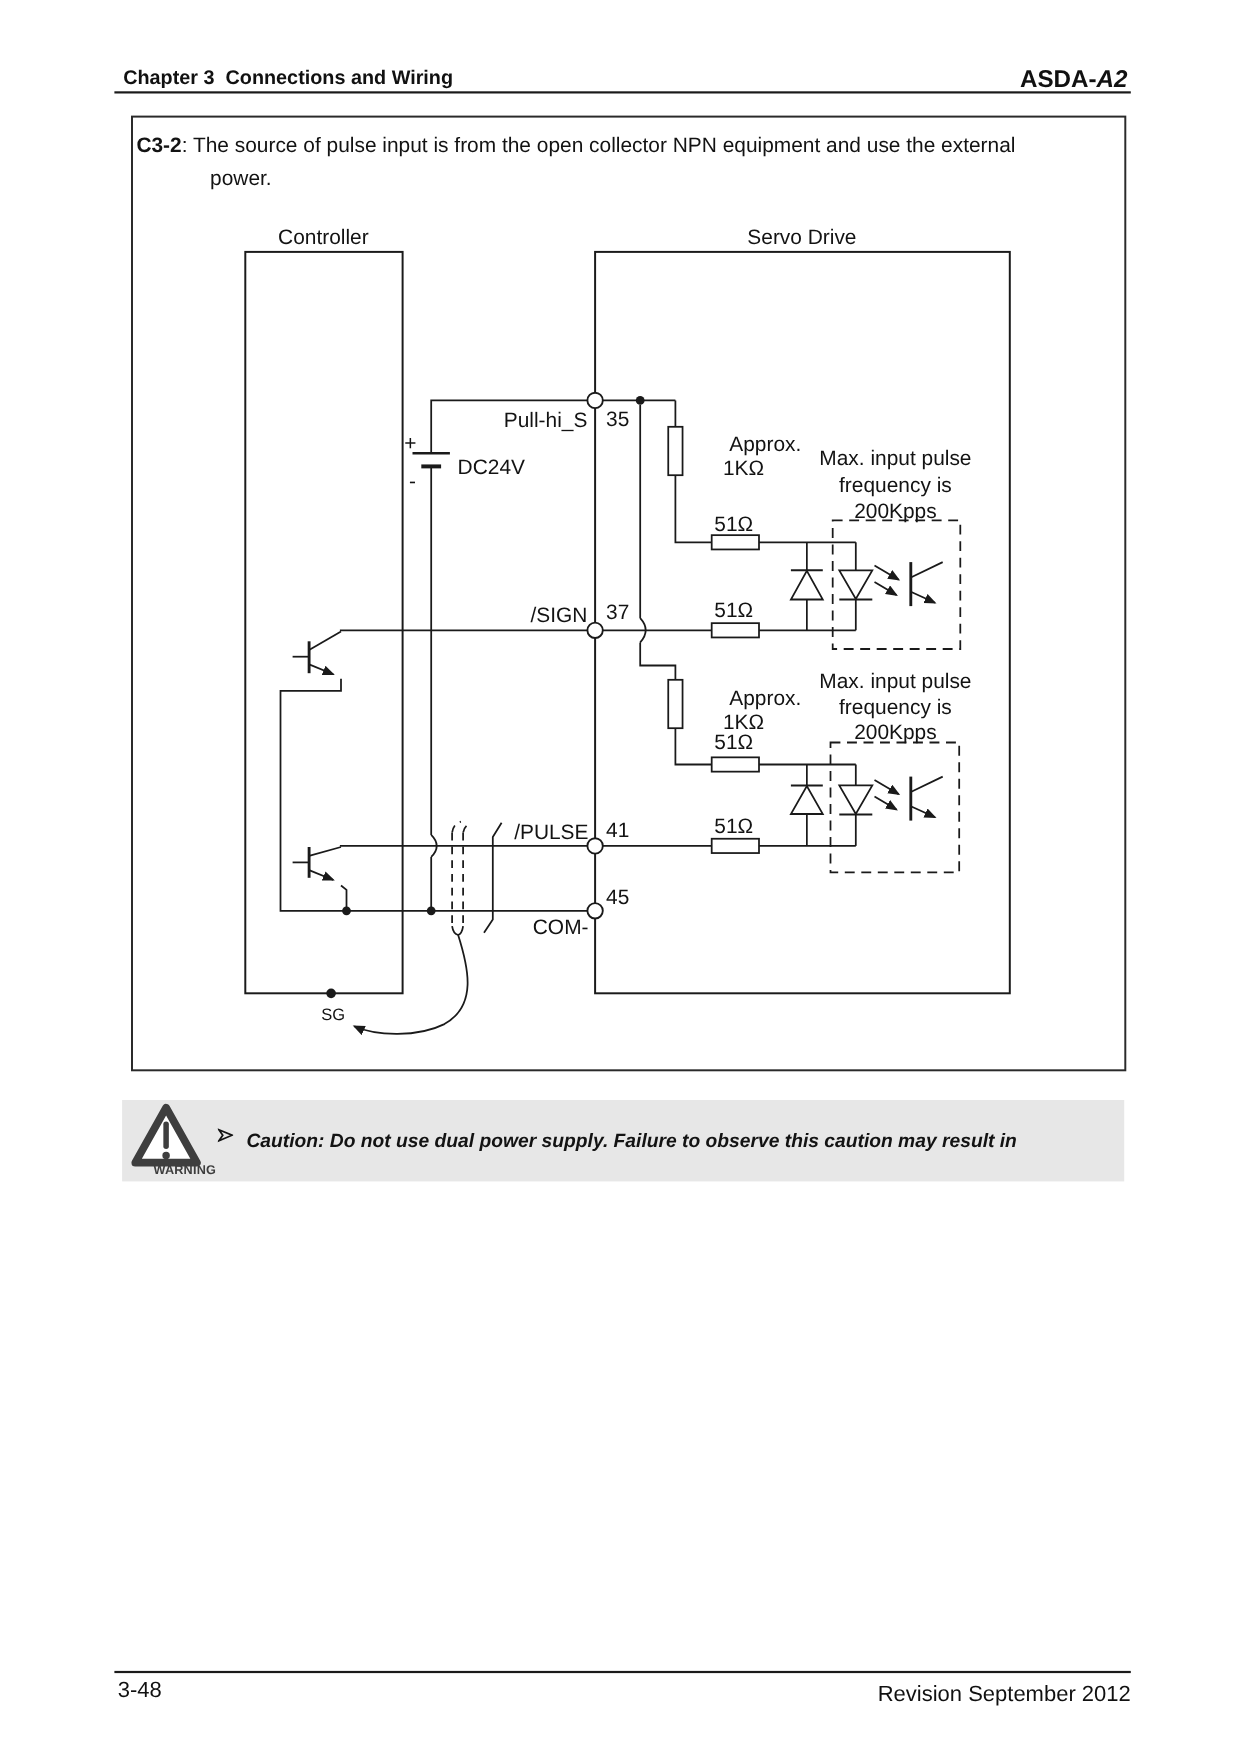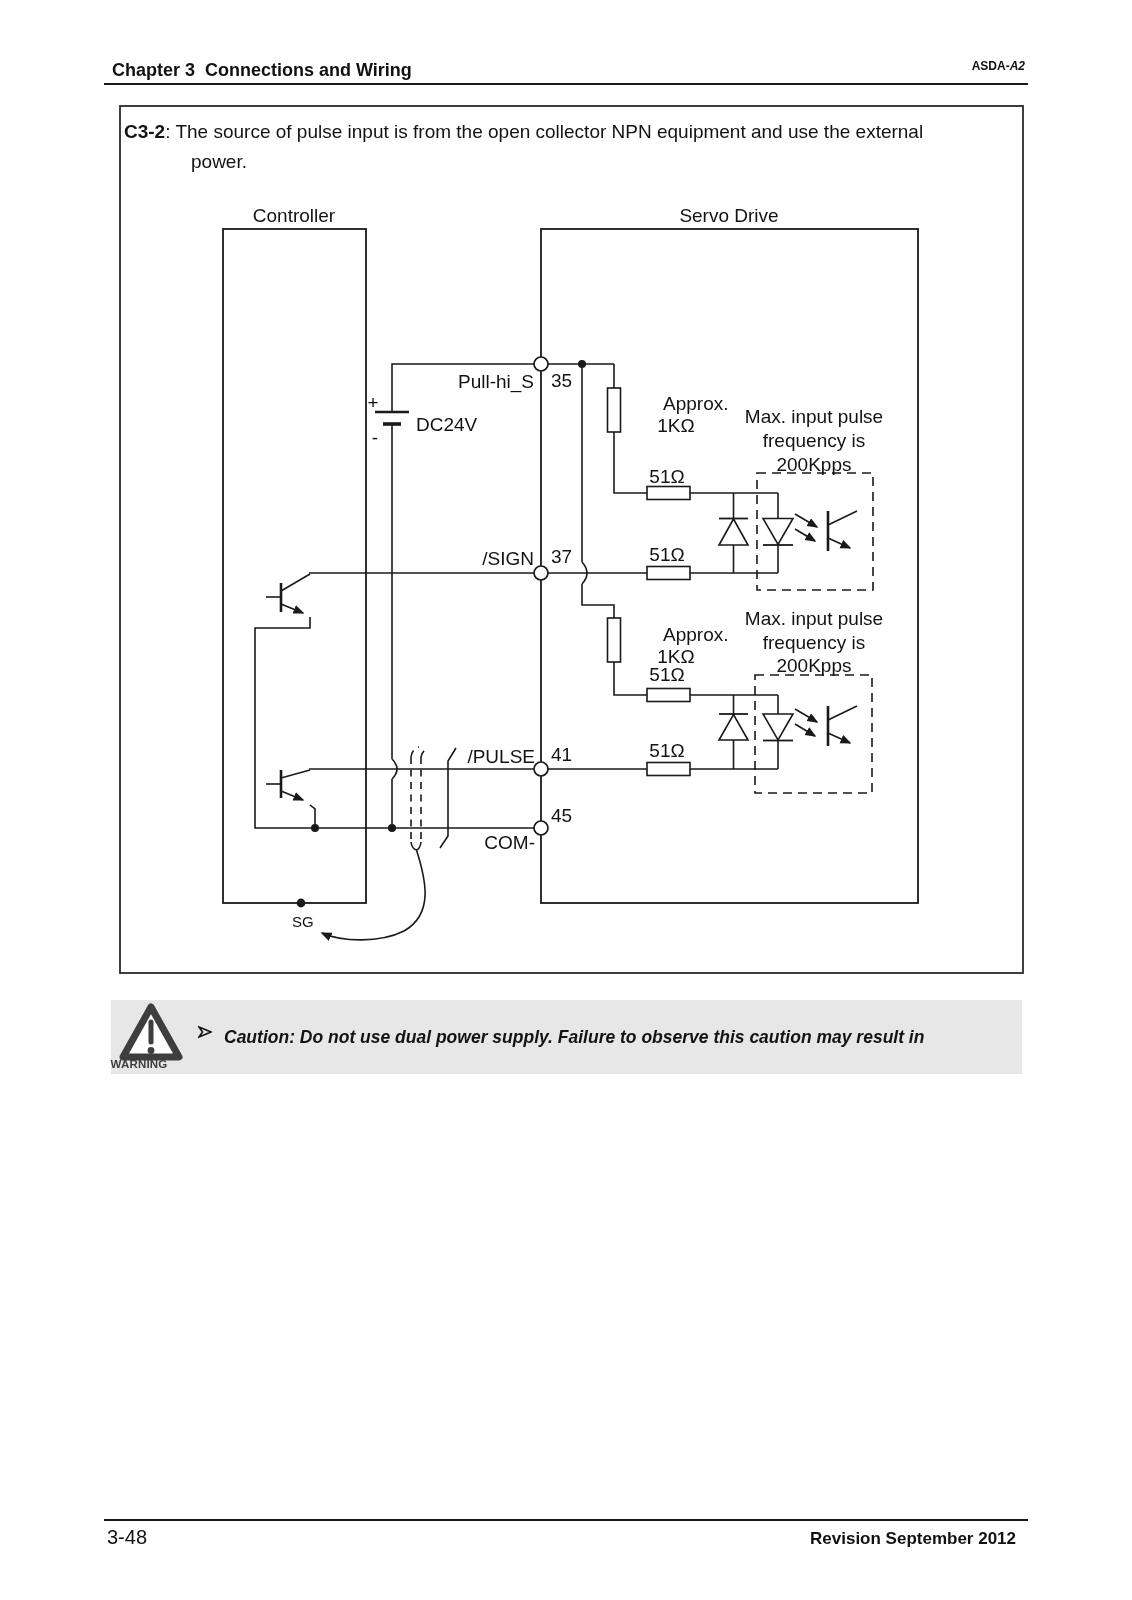--- a/index.html
+++ b/index.html
@@ -4,31 +4,31 @@
 <style>
   html,body{margin:0;padding:0;}
   body{
     width:1132px;height:1600px;position:relative;background:#ffffff;
     font-family:"Liberation Sans","DejaVu Sans",sans-serif;color:#111;
     overflow:hidden;
   }
   .abs{position:absolute;}
   
   .hdr-chapter{left:112px;top:60px;font-size:18px;font-weight:bold;white-space:pre;}
-  .hdr-product{right:107px;top:59px;font-size:12px;font-weight:bold;}
+  .hdr-product{right:107px;top:59px;font-size:22px;font-weight:bold;}
   .hdr-product .model{font-style:italic;}
   .hdr-rule{left:104px;top:83px;width:924px;height:2px;background:#1a1a1a;}
   
   .ftr-rule{left:104px;top:1519px;width:924px;height:2px;background:#1a1a1a;}
   .ftr-page{left:107px;top:1526px;font-size:20px;}
-  .ftr-rev{right:116px;top:1529px;font-size:17px;font-weight:bold;}
+  .ftr-rev{right:104px;top:1529px;font-size:20px;}
   
   .warn-panel{left:111px;top:1000px;width:911px;height:74px;background:#e7e7e7;}
   .warn-icon{left:119px;top:1002px;}
-  .warn-word{left:101px;top:1058px;width:76px;text-align:center;font-size:11.5px;font-weight:bold;color:#3e3e3e;letter-spacing:0.2px;}
+  .warn-word{left:130px;top:1058px;width:76px;text-align:center;font-size:11.5px;font-weight:bold;color:#3e3e3e;letter-spacing:0.2px;}
   .caution{left:224px;top:1014px;width:750px;font-size:17.5px;font-weight:bold;font-style:italic;line-height:23.5px;color:#131313;margin-top:12px;}
   .caution-bullet{left:198px;top:1025px;}
   
   svg text{font-family:"Liberation Sans","DejaVu Sans",sans-serif;font-size:19px;fill:#131313;}
   svg .small{font-size:15px;}
   svg .bold{font-weight:bold;}
 </style>
 </head>
 <body>
 

